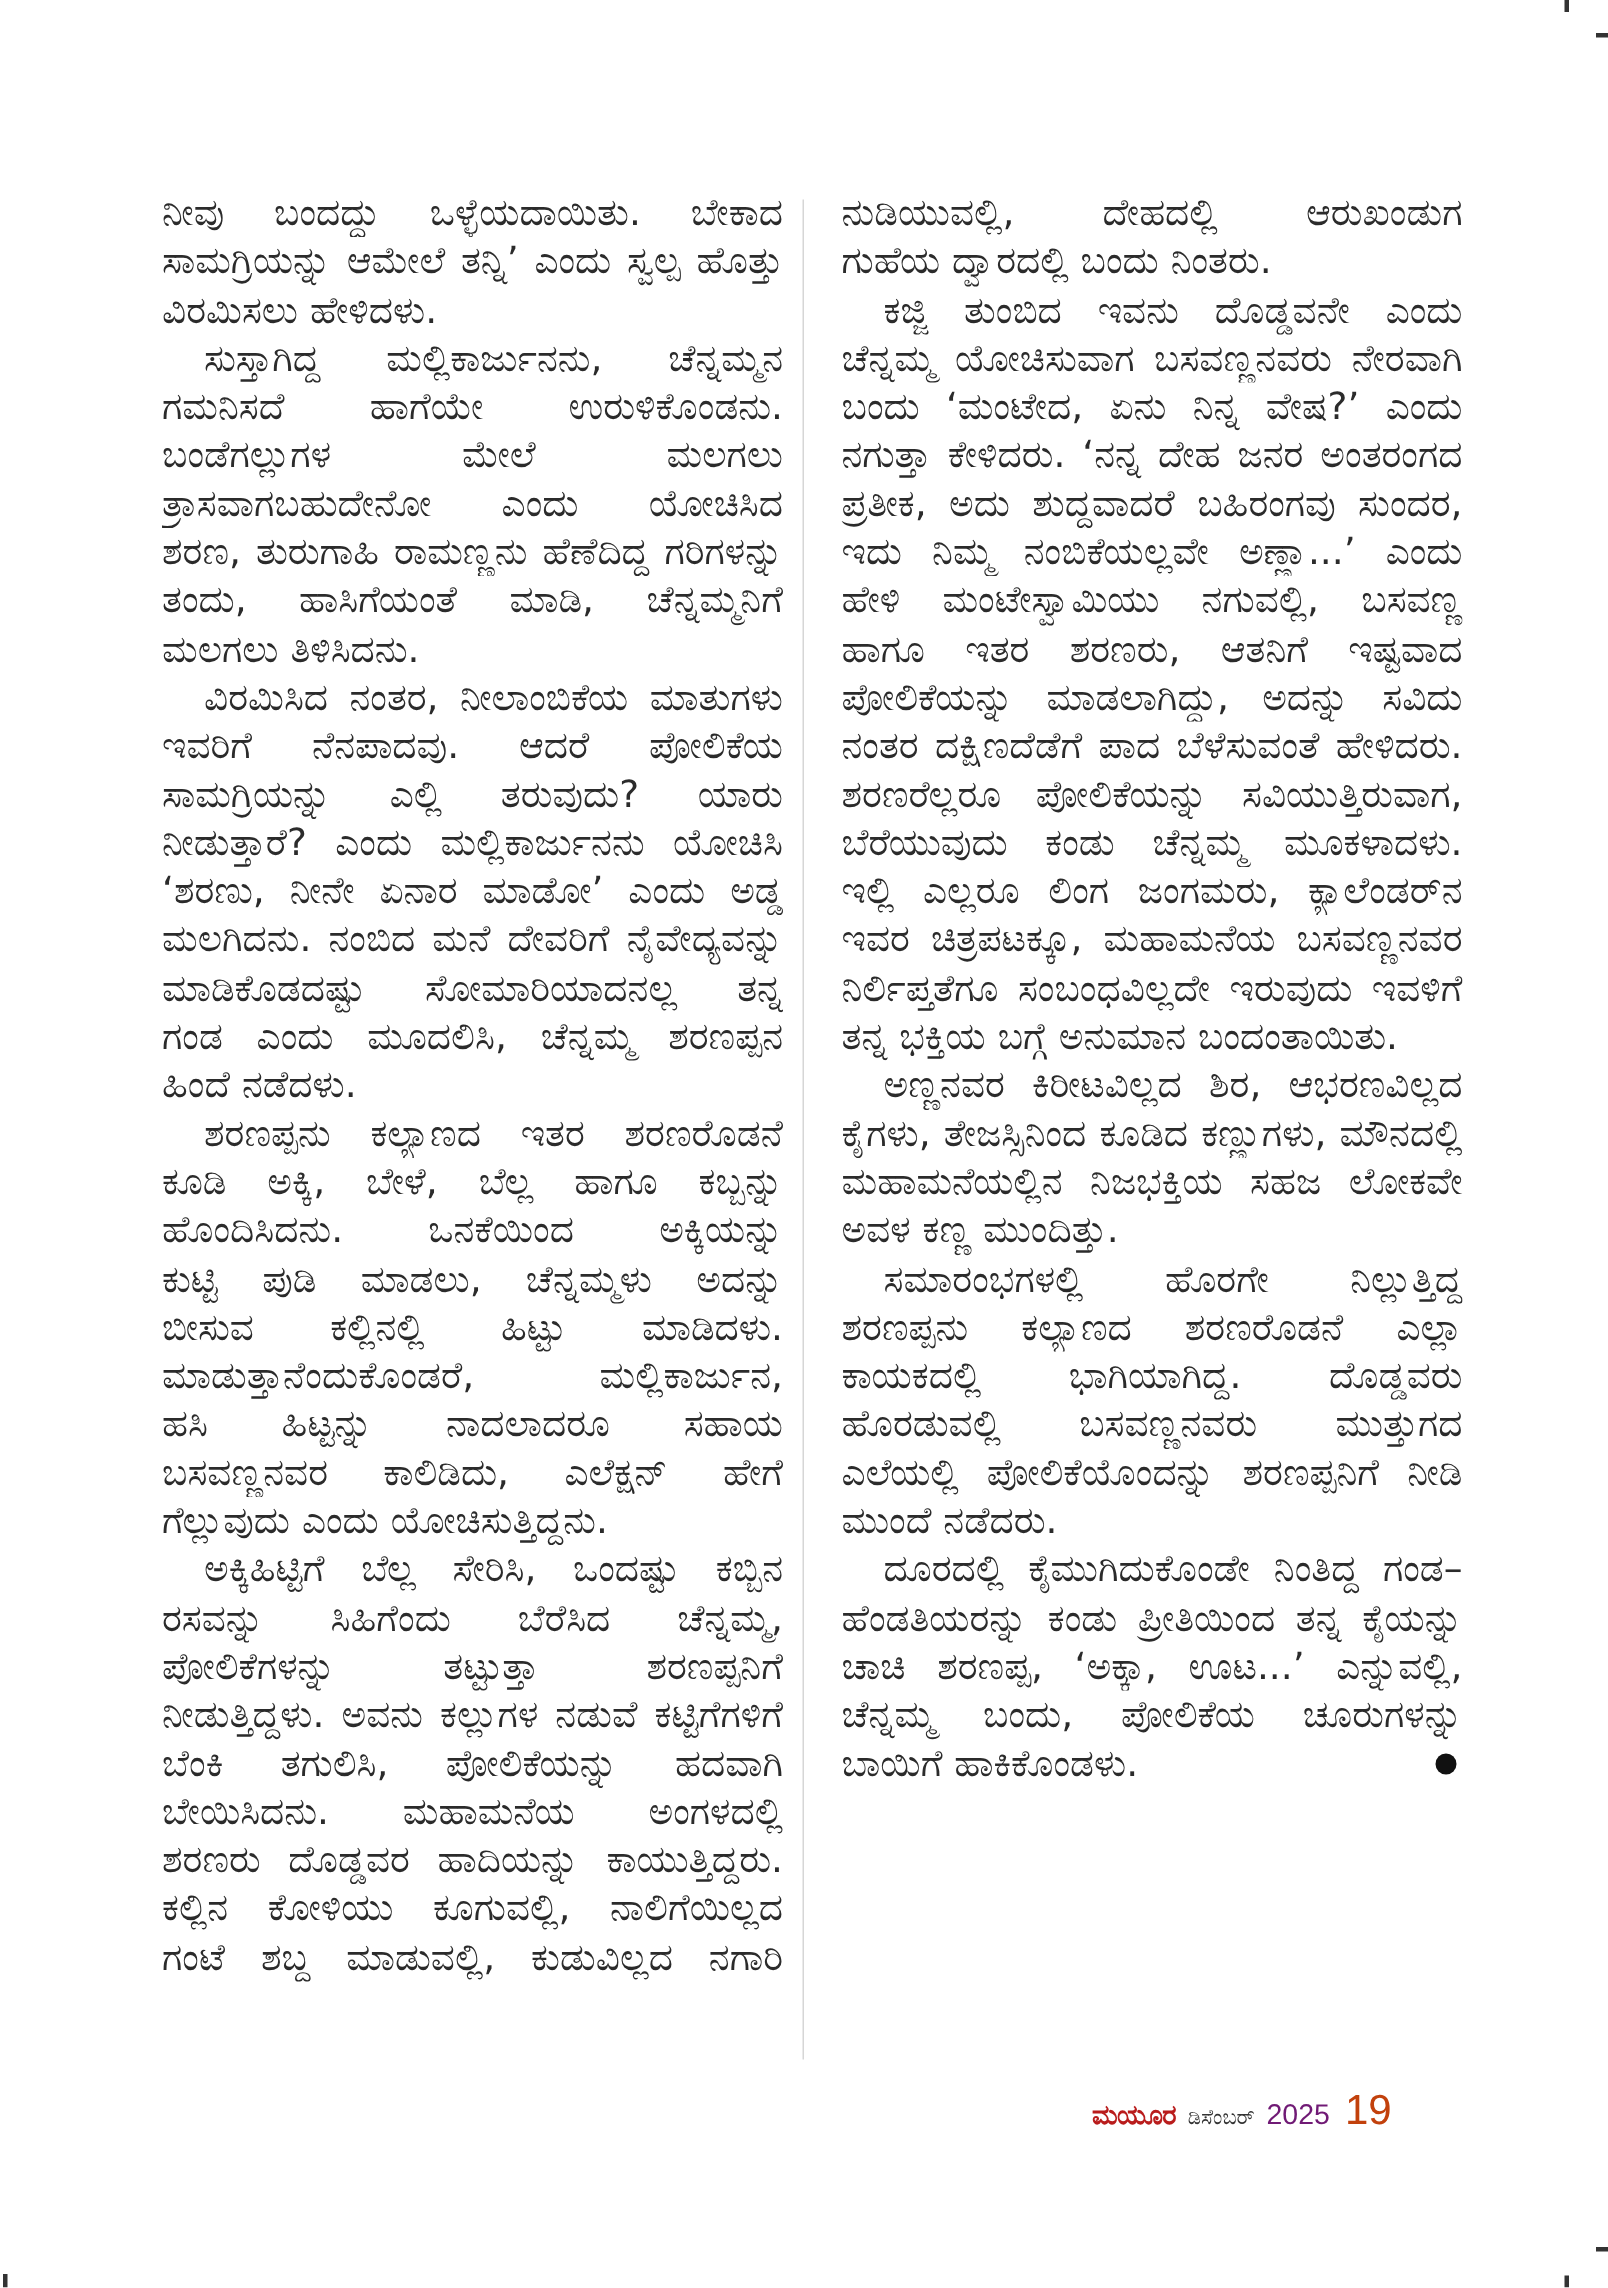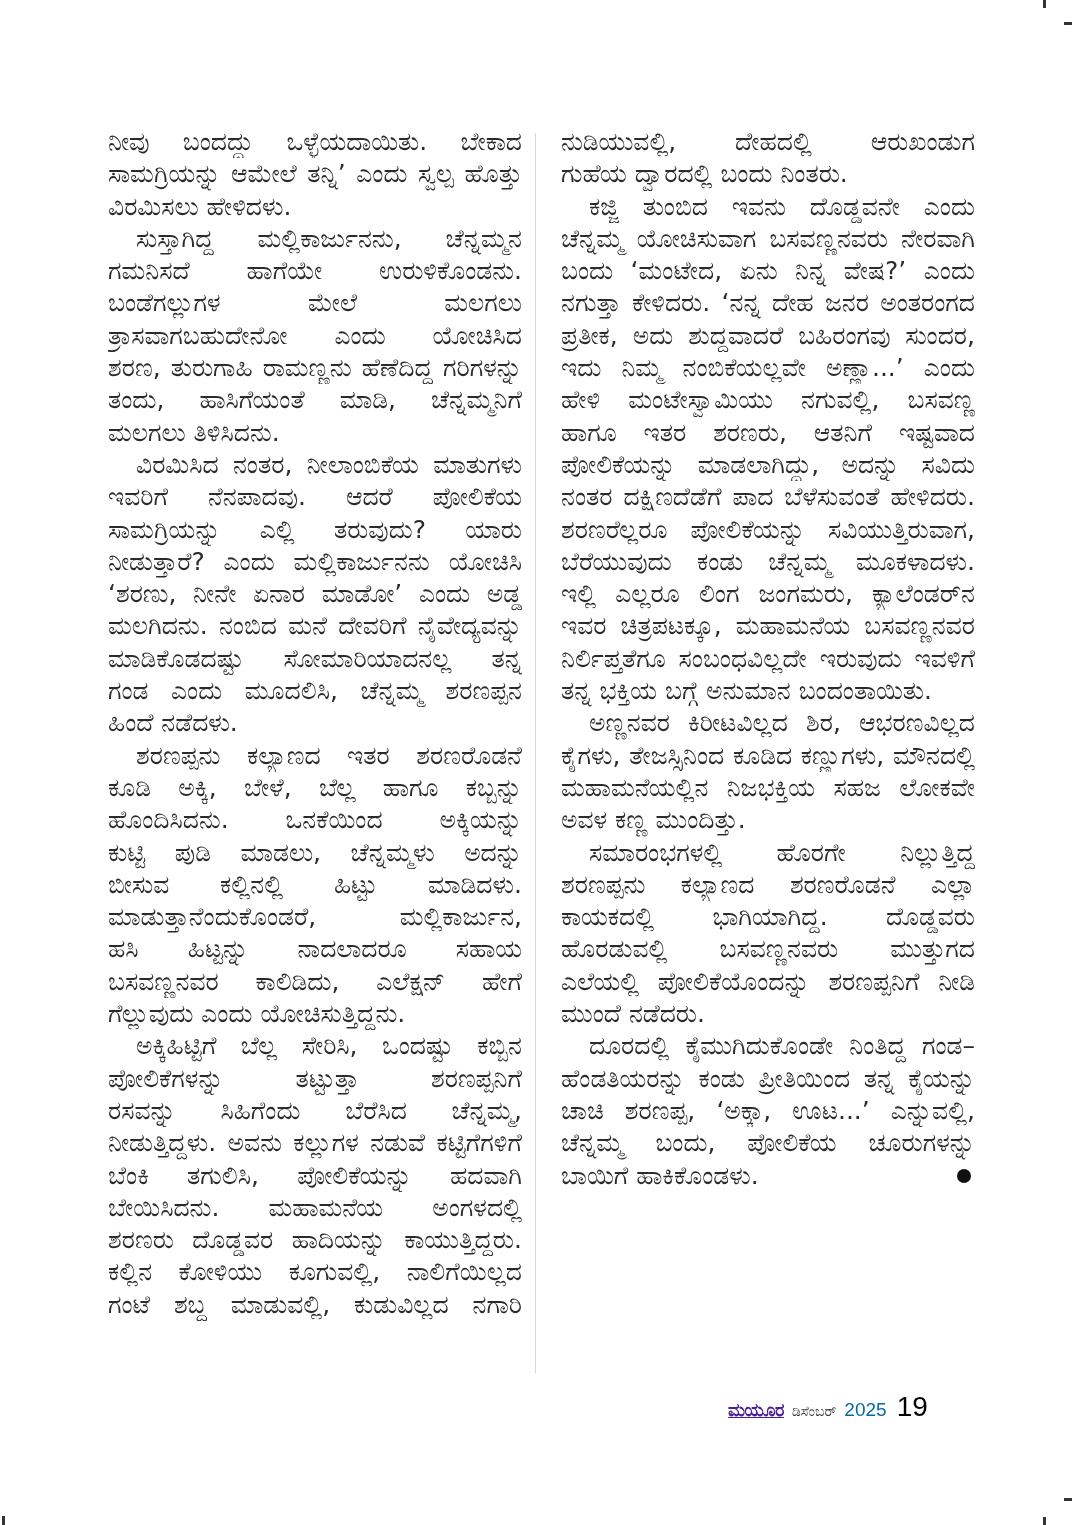--- a/index.html
+++ b/index.html
@@ -11,22 +11,22 @@
     .col.left { left: 0; }
     .col.right { left: 453px; }
     .divider { position: absolute; left: 427px; top: 7px; width: 1px; height: 1240px; background: #d6d6d6; }
     .line { display: block; white-space: nowrap; text-align: justify; text-align-last: justify; overflow: hidden; height: 32.3px; }
     .line.last { text-align-last: left; }
     .line.indent { padding-left: 28px; }
     .end-bullet { display: inline-block; width: 14px; height: 14px; border-radius: 50%; background: #111; float: right; margin-top: 9px; margin-right: 4px; }
     .footer { position: absolute; top: 1391px; left: 728px; height: 36px; display: flex; align-items: baseline; gap: 8px; }
     .brand { color: #d9332b; font-weight: bold; font-size: 18px; letter-spacing: -0.5px; }
     .month { font-size: 14px; color: #333; }
-    .year { font-family: "Liberation Sans", sans-serif; font-size: 19px; color: #0369a1; }
-    .pageno { font-family: "Liberation Sans", sans-serif; font-size: 28px; color: #000000; margin-left: 2px; }
+    .year { font-family: "Liberation Sans", sans-serif; font-size: 19px; color: #701a75; }
+    .pageno { font-family: "Liberation Sans", sans-serif; font-size: 28px; color: #c2410c; margin-left: 2px; }
   </style>
 </head>
 <body>
 
 <div class="crop" style="left:1043px; top:0; width:3px; height:8px;"></div>
 <div class="crop" style="left:1064px; top:22px; width:8px; height:3px;"></div>
 <div class="crop" style="left:2px; top:1516px; width:3px; height:9px;"></div>
 <div class="crop" style="left:1064px; top:1498px; width:8px; height:3px;"></div>
 <div class="crop" style="left:1043px; top:1517px; width:3px; height:8px;"></div>
 
@@ -54,22 +54,22 @@
       <span class="line indent"><span>ಶರಣಪ್ಪನು ಕಲ್ಯಾಣದ ಇತರ ಶರಣರೊಡನೆ</span></span>
       <span class="line"><span>ಕೂಡಿ ಅಕ್ಕಿ, ಬೇಳೆ, ಬೆಲ್ಲ ಹಾಗೂ ಕಬ್ಬನ್ನು</span></span>
       <span class="line"><span>ಹೊಂದಿಸಿದನು. ಒನಕೆಯಿಂದ ಅಕ್ಕಿಯನ್ನು</span></span>
       <span class="line"><span>ಕುಟ್ಟಿ ಪುಡಿ ಮಾಡಲು, ಚೆನ್ನಮ್ಮಳು ಅದನ್ನು</span></span>
       <span class="line"><span>ಬೀಸುವ ಕಲ್ಲಿನಲ್ಲಿ ಹಿಟ್ಟು ಮಾಡಿದಳು.</span></span>
       <span class="line"><span>ಮಾಡುತ್ತಾನೆಂದುಕೊಂಡರೆ, ಮಲ್ಲಿಕಾರ್ಜುನ,</span></span>
       <span class="line"><span>ಹಸಿ ಹಿಟ್ಟನ್ನು ನಾದಲಾದರೂ ಸಹಾಯ</span></span>
       <span class="line"><span>ಬಸವಣ್ಣನವರ ಕಾಲಿಡಿದು, ಎಲೆಕ್ಷನ್ ಹೇಗೆ</span></span>
       <span class="line last"><span>ಗೆಲ್ಲುವುದು ಎಂದು ಯೋಚಿಸುತ್ತಿದ್ದನು.</span></span>
       <span class="line indent"><span>ಅಕ್ಕಿಹಿಟ್ಟಿಗೆ ಬೆಲ್ಲ ಸೇರಿಸಿ, ಒಂದಷ್ಟು ಕಬ್ಬಿನ</span></span>
+      <span class="line"><span>ರಸವನ್ನು ಸಿಹಿಗೆಂದು ಬೆರೆಸಿದ ಚೆನ್ನಮ್ಮ,</span></span>
       <span class="line"><span>ಪೋಲಿಕೆಗಳನ್ನು ತಟ್ಟುತ್ತಾ ಶರಣಪ್ಪನಿಗೆ</span></span>
-      <span class="line"><span>ರಸವನ್ನು ಸಿಹಿಗೆಂದು ಬೆರೆಸಿದ ಚೆನ್ನಮ್ಮ,</span></span>
       <span class="line"><span>ನೀಡುತ್ತಿದ್ದಳು. ಅವನು ಕಲ್ಲುಗಳ ನಡುವೆ ಕಟ್ಟಿಗೆಗಳಿಗೆ</span></span>
       <span class="line"><span>ಬೆಂಕಿ ತಗುಲಿಸಿ, ಪೋಲಿಕೆಯನ್ನು ಹದವಾಗಿ</span></span>
       <span class="line"><span>ಬೇಯಿಸಿದನು. ಮಹಾಮನೆಯ ಅಂಗಳದಲ್ಲಿ</span></span>
       <span class="line"><span>ಶರಣರು ದೊಡ್ಡವರ ಹಾದಿಯನ್ನು ಕಾಯುತ್ತಿದ್ದರು.</span></span>
       <span class="line"><span>ಕಲ್ಲಿನ ಕೋಳಿಯು ಕೂಗುವಲ್ಲಿ, ನಾಲಿಗೆಯಿಲ್ಲದ</span></span>
       <span class="line"><span>ಗಂಟೆ ಶಬ್ದ ಮಾಡುವಲ್ಲಿ, ಕುಡುವಿಲ್ಲದ ನಗಾರಿ</span></span>
     </div>
   <div class="divider"></div>
   <div class="col right" id="col-right">
       <span class="line"><span>ನುಡಿಯುವಲ್ಲಿ, ದೇಹದಲ್ಲಿ ಆರುಖಂಡುಗ</span></span>
@@ -102,17 +102,17 @@
       <span class="line last"><span>ಮುಂದೆ ನಡೆದರು.</span></span>
       <span class="line indent"><span>ದೂರದಲ್ಲಿ ಕೈಮುಗಿದುಕೊಂಡೇ ನಿಂತಿದ್ದ ಗಂಡ–</span></span>
       <span class="line"><span>ಹೆಂಡತಿಯರನ್ನು ಕಂಡು ಪ್ರೀತಿಯಿಂದ ತನ್ನ ಕೈಯನ್ನು</span></span>
       <span class="line"><span>ಚಾಚಿ ಶರಣಪ್ಪ, ‘ಅಕ್ಕಾ, ಊಟ...’ ಎನ್ನುವಲ್ಲಿ,</span></span>
       <span class="line"><span>ಚೆನ್ನಮ್ಮ ಬಂದು, ಪೋಲಿಕೆಯ ಚೂರುಗಳನ್ನು</span></span>
       <span class="line last"><span>ಬಾಯಿಗೆ ಹಾಕಿಕೊಂಡಳು.</span><span class="end-bullet"></span></span>
     </div>
 </div>
 
 <div class="footer">
-  <span class="brand" style="color: #4c1d95; text-decoration: underline;">ಮಯೂರ</span>
+  <span class="brand" style="color: #b91c1c;">ಮಯೂರ</span>
   <span class="month">ಡಿಸೆಂಬರ್</span>
   <span class="year">2025</span>
   <span class="pageno">19</span>
 </div>
 
 </body></html>

